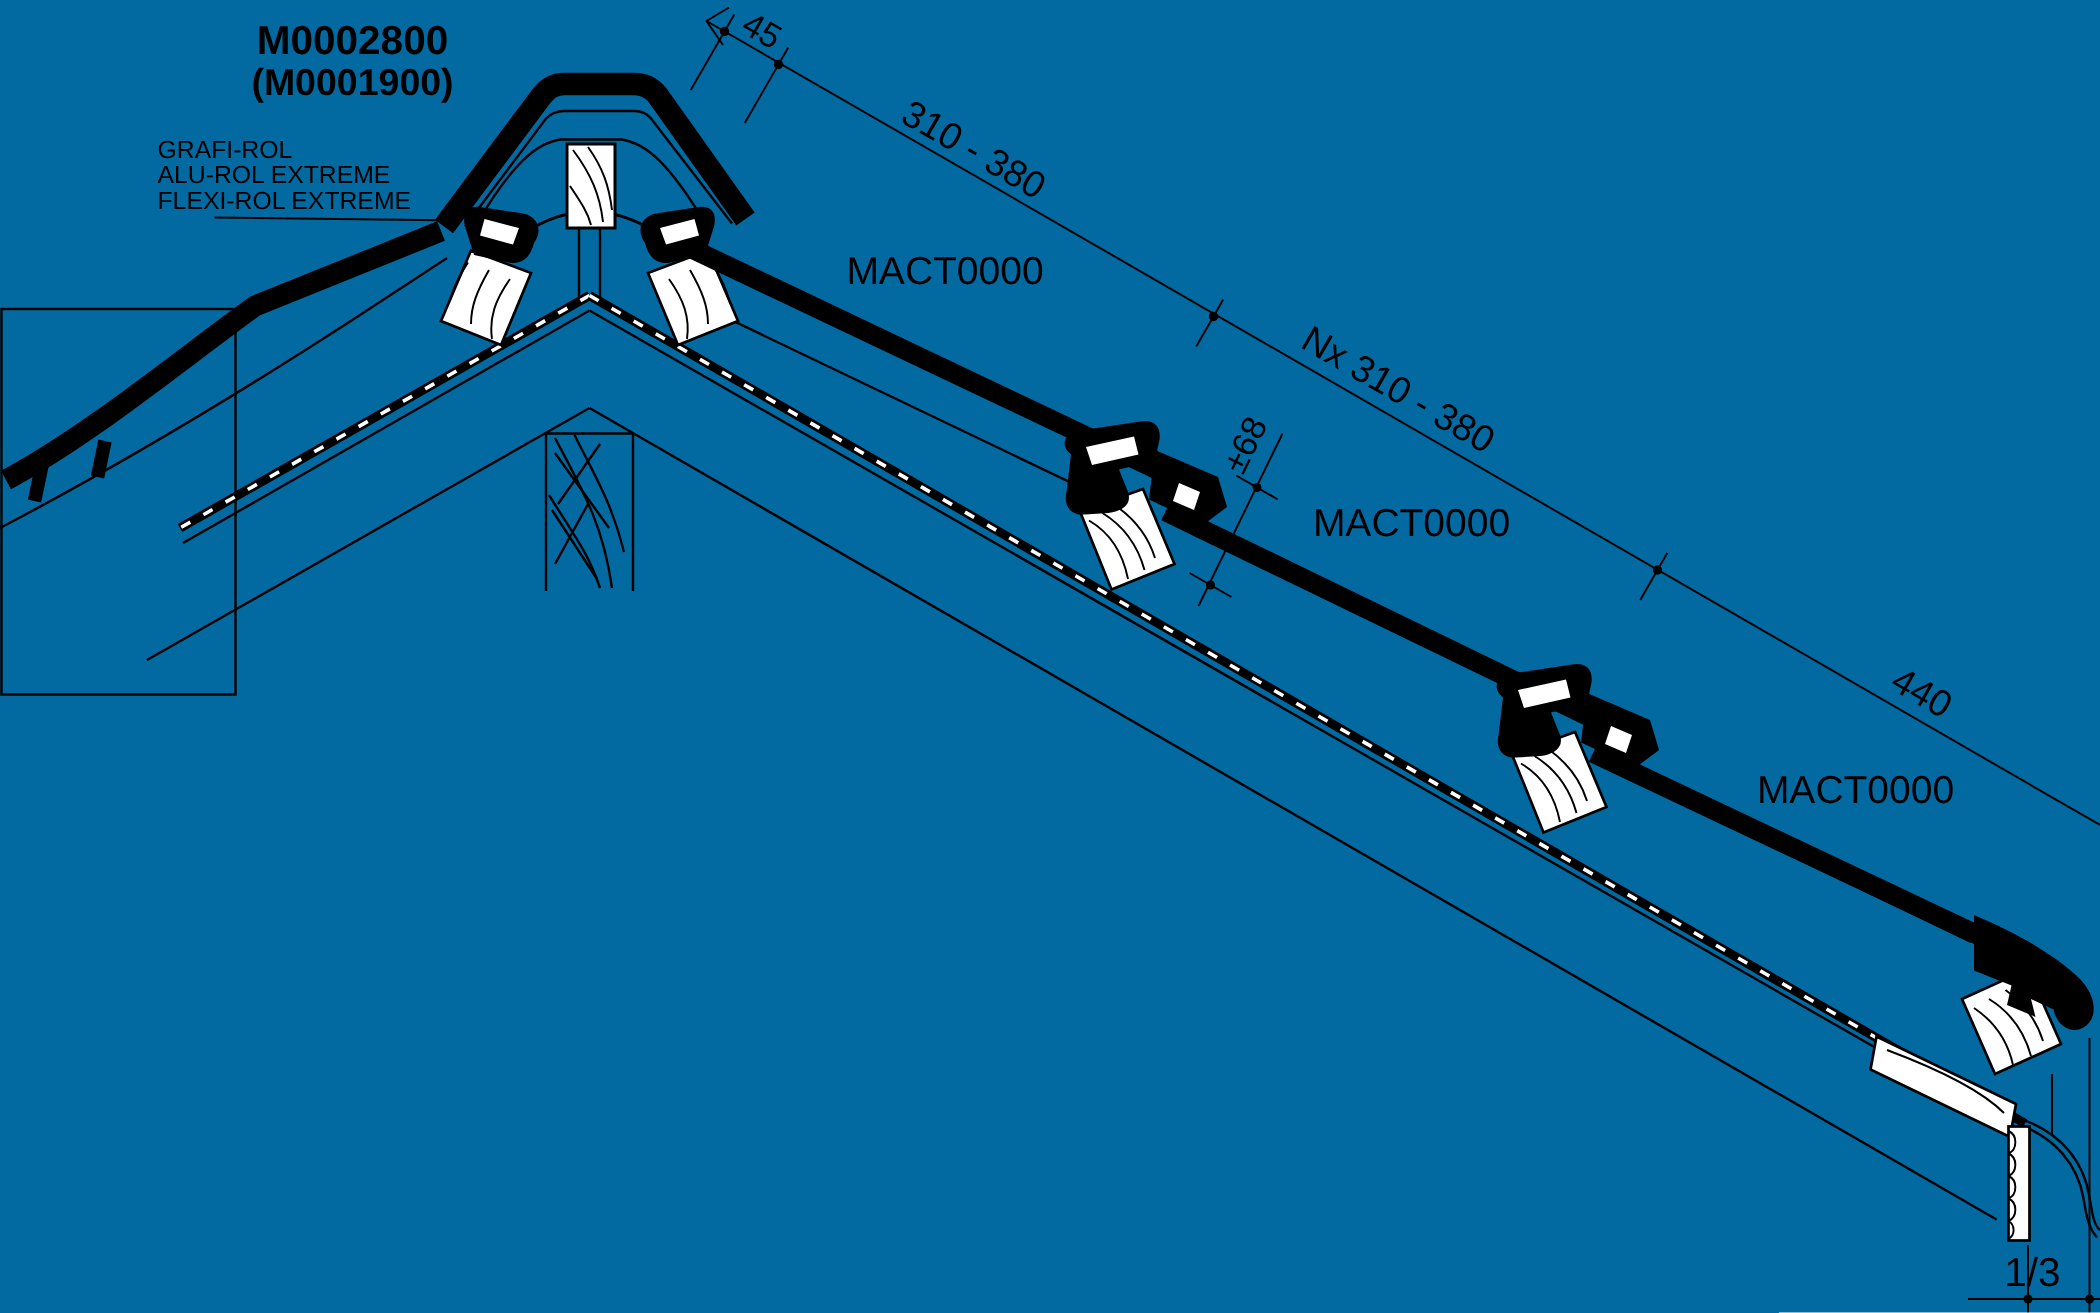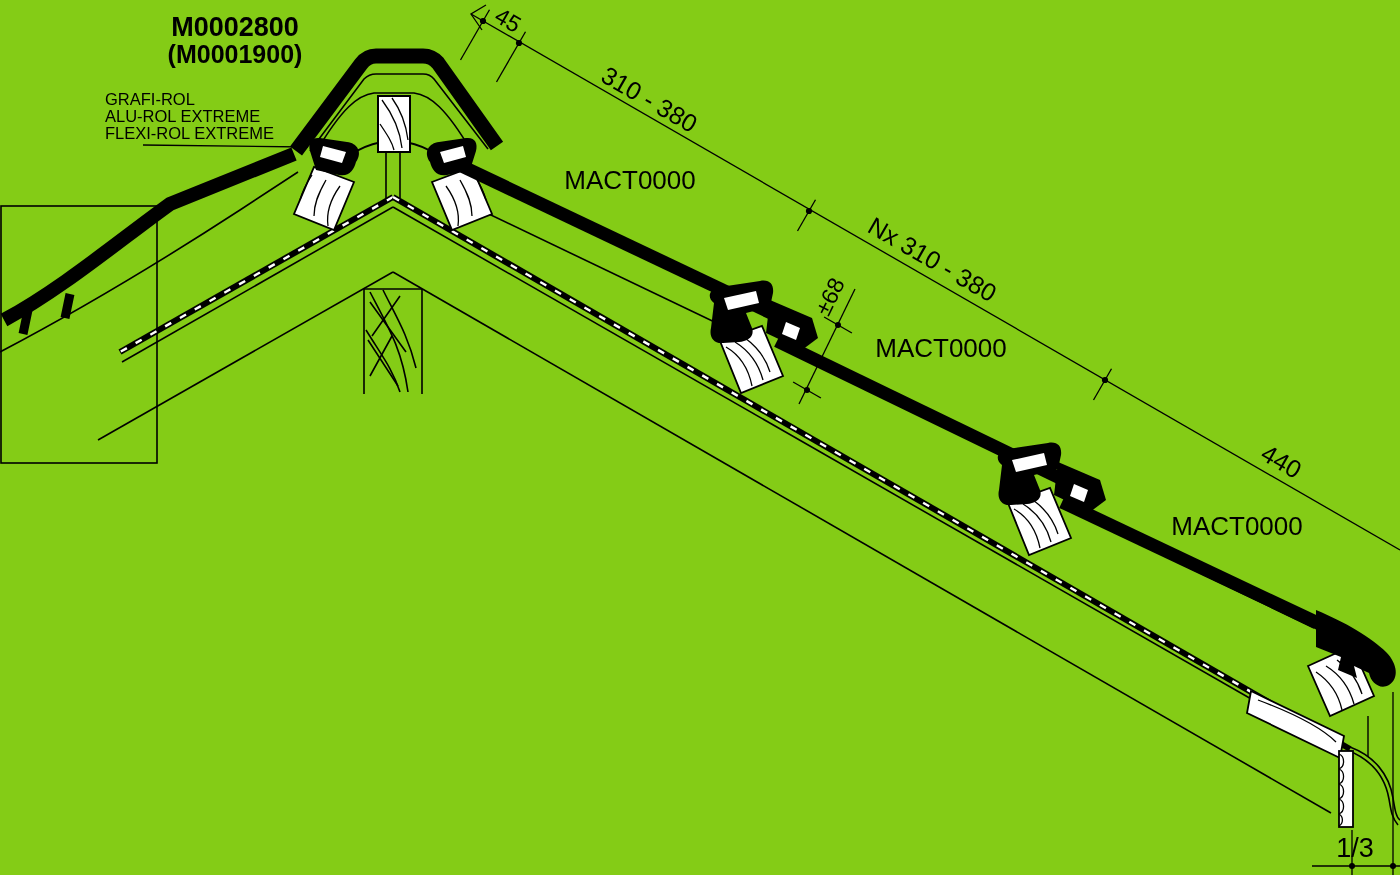--- a/index.html
+++ b/index.html
@@ -1,16 +1,16 @@
 <!DOCTYPE html>
 <html><head>
 <meta charset="utf-8">
 <style>
   html,body{margin:0;padding:0;background:#ffffff;}
-  .canvas{position:relative;width:1400px;height:875px;background:#84cc16;overflow:hidden;
+  .canvas{position:relative;width:1400px;height:875px;background:#0369a1;overflow:hidden;
           font-family:"Liberation Sans", sans-serif;}
   svg{position:absolute;left:0;top:0;}
   svg text{fill:#000;font-family:"Liberation Sans", sans-serif;}
   .code-txt{font-weight:700;font-size:27px;}
   .code-txt2{font-weight:700;font-size:25px;}
   .prod-txt{font-weight:400;font-size:16.5px;}
   .part-txt{font-weight:400;font-size:26px;}
   .dim-txt{font-weight:400;font-size:25px;}
   .dim-txt-sm{font-weight:400;font-size:23px;}
   .dim-txt-lg{font-weight:400;font-size:27px;}

